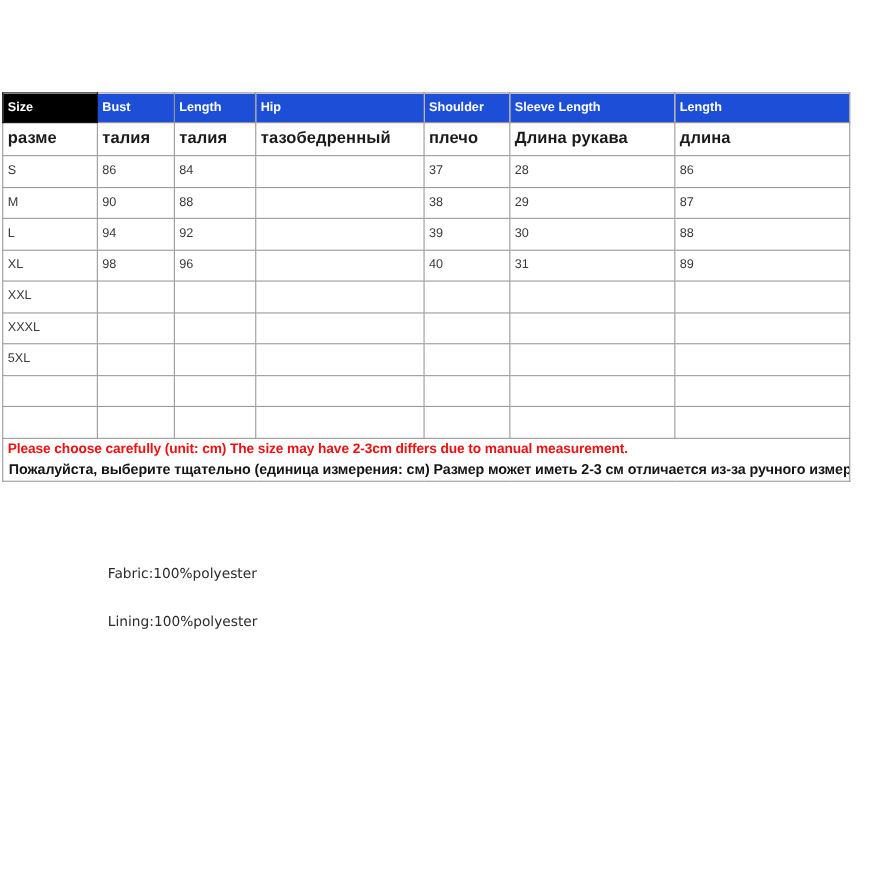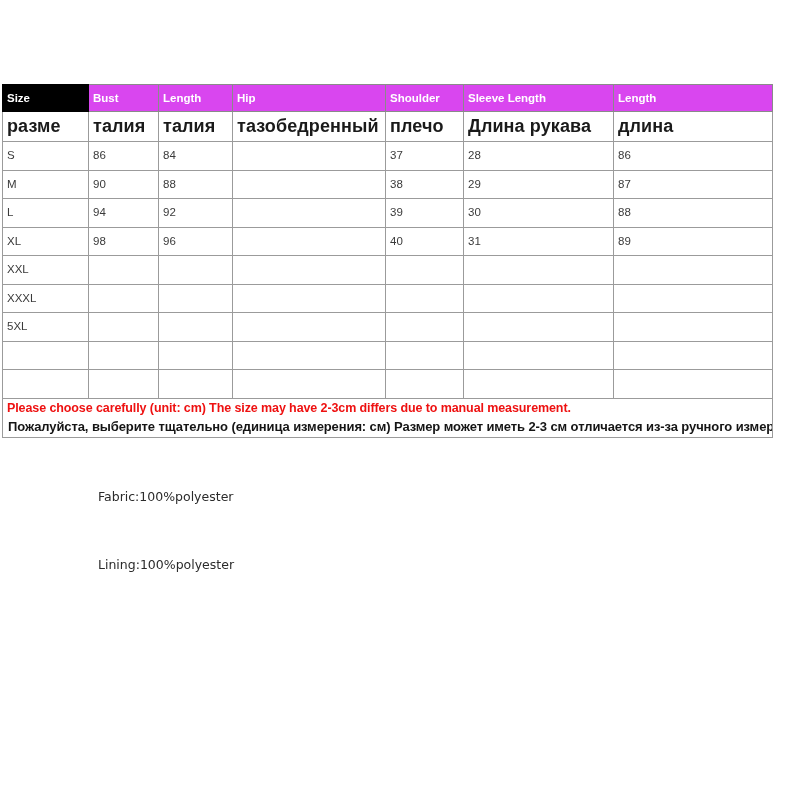--- a/index.html
+++ b/index.html
@@ -47,37 +47,37 @@
     font-weight: normal;
     height: 28px;
     box-sizing: border-box;
     line-height: 1.1;
     overflow: hidden;
     white-space: nowrap;
   }
 
   
   tr.head-en td {
-    background: #d946ef;
+    background: #1d4ed8;
     color: #ffffff;
     font-weight: bold;
     font-size: 11.5px;
     height: 27px;
     border-color: #8a8a8a;
   }
   tr.head-en td.size-cell {
     background: #000000;
     color: #ffffff;
     border-color: #000000;
   }
 
   
   tr.head-ru td {
     font-weight: bold;
-    font-size: 18px;
+    font-size: 15px;
     height: 30px;
     color: #1a1a1a;
     letter-spacing: 0.1px;
   }
 
   
   tr.data-row td {
     font-size: 11.5px;
     color: #3a3a3a;
     height: 28.5px;
@@ -111,21 +111,21 @@
 
   
   .material-line {
     position: absolute;
     left: 98px;
     font-size: 12.5px;
     color: #2b2b2b;
     font-family: "DejaVu Sans", sans-serif;
     white-space: nowrap;
   }
-  #fabric-line { top: 489px; }
+  #fabric-line { top: 513px; }
   #lining-line { top: 557px; }
 
   
   col.c-size     { width: 86px; }
   col.c-bust     { width: 70px; }
   col.c-waist    { width: 74px; }
   col.c-hip      { width: 153px; }
   col.c-shoulder { width: 78px; }
   col.c-sleeve   { width: 150px; }
   col.c-length   { width: 159px; }

